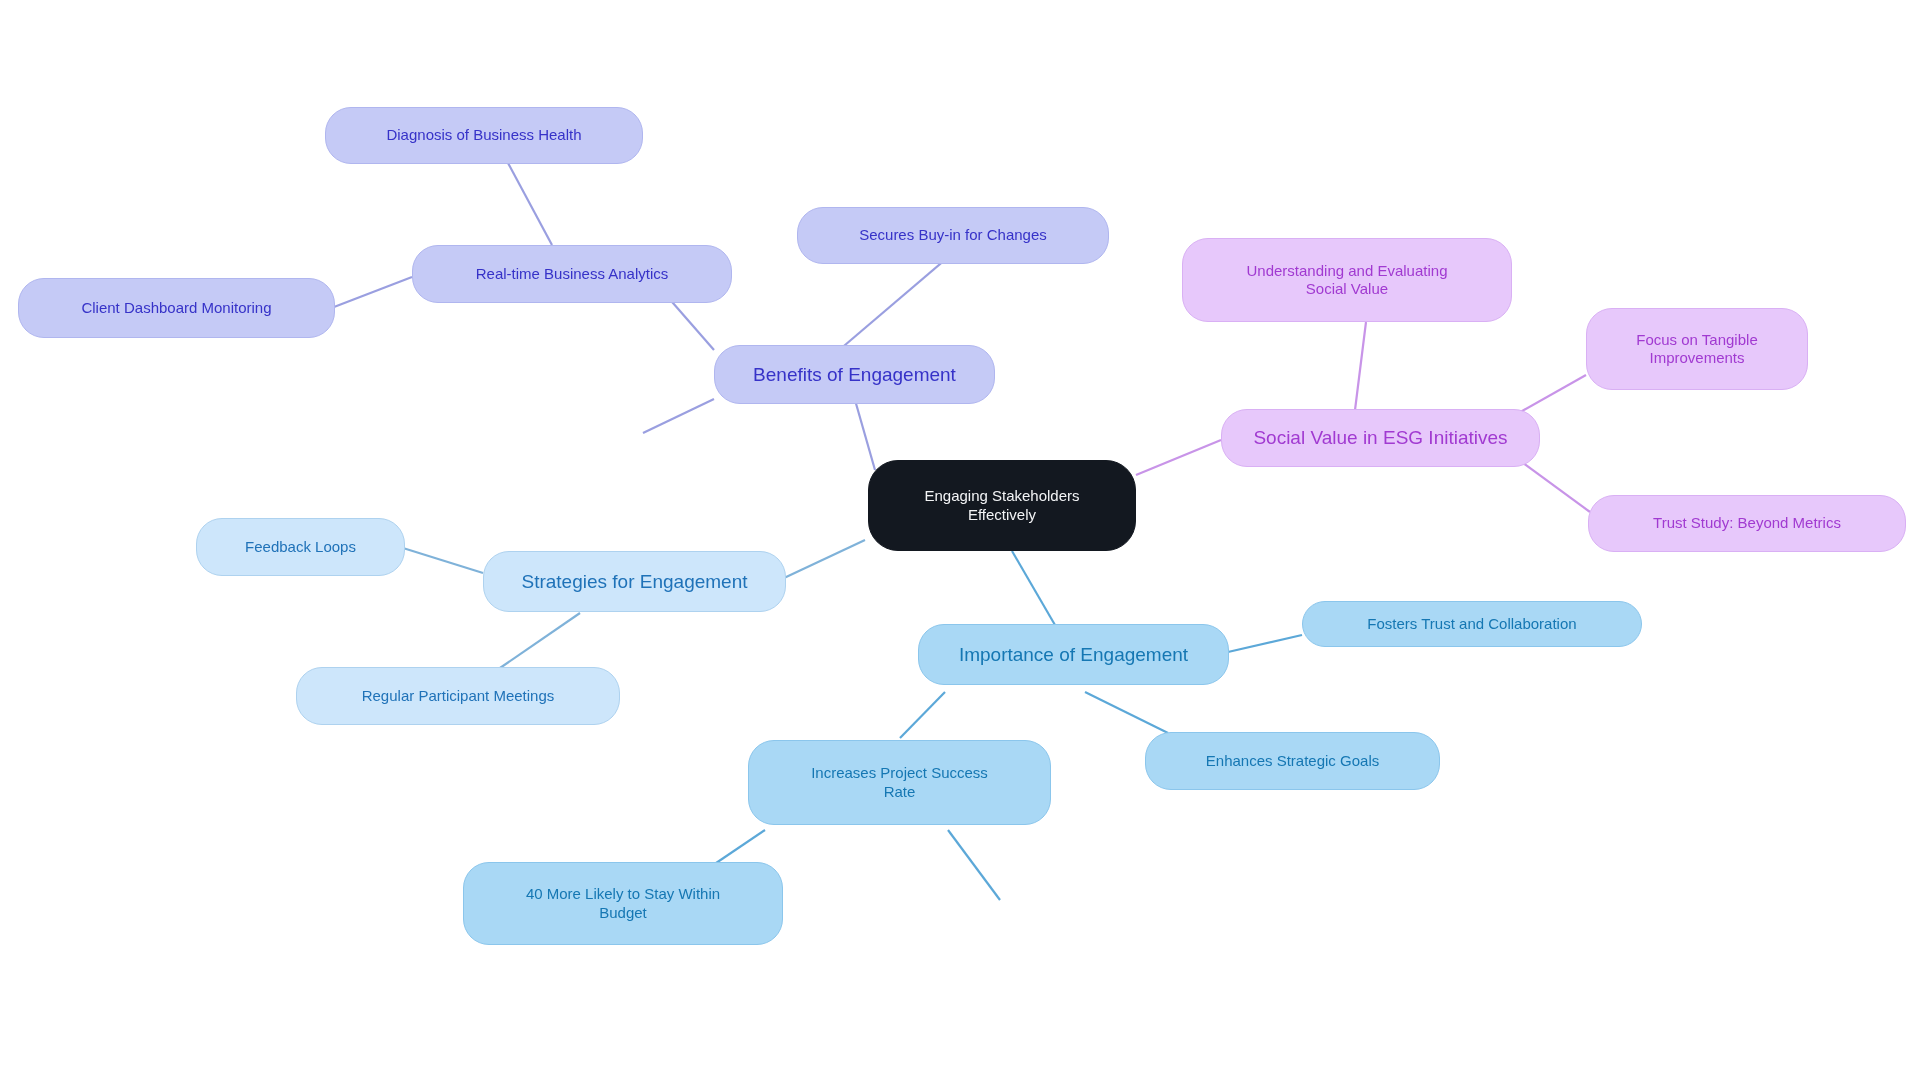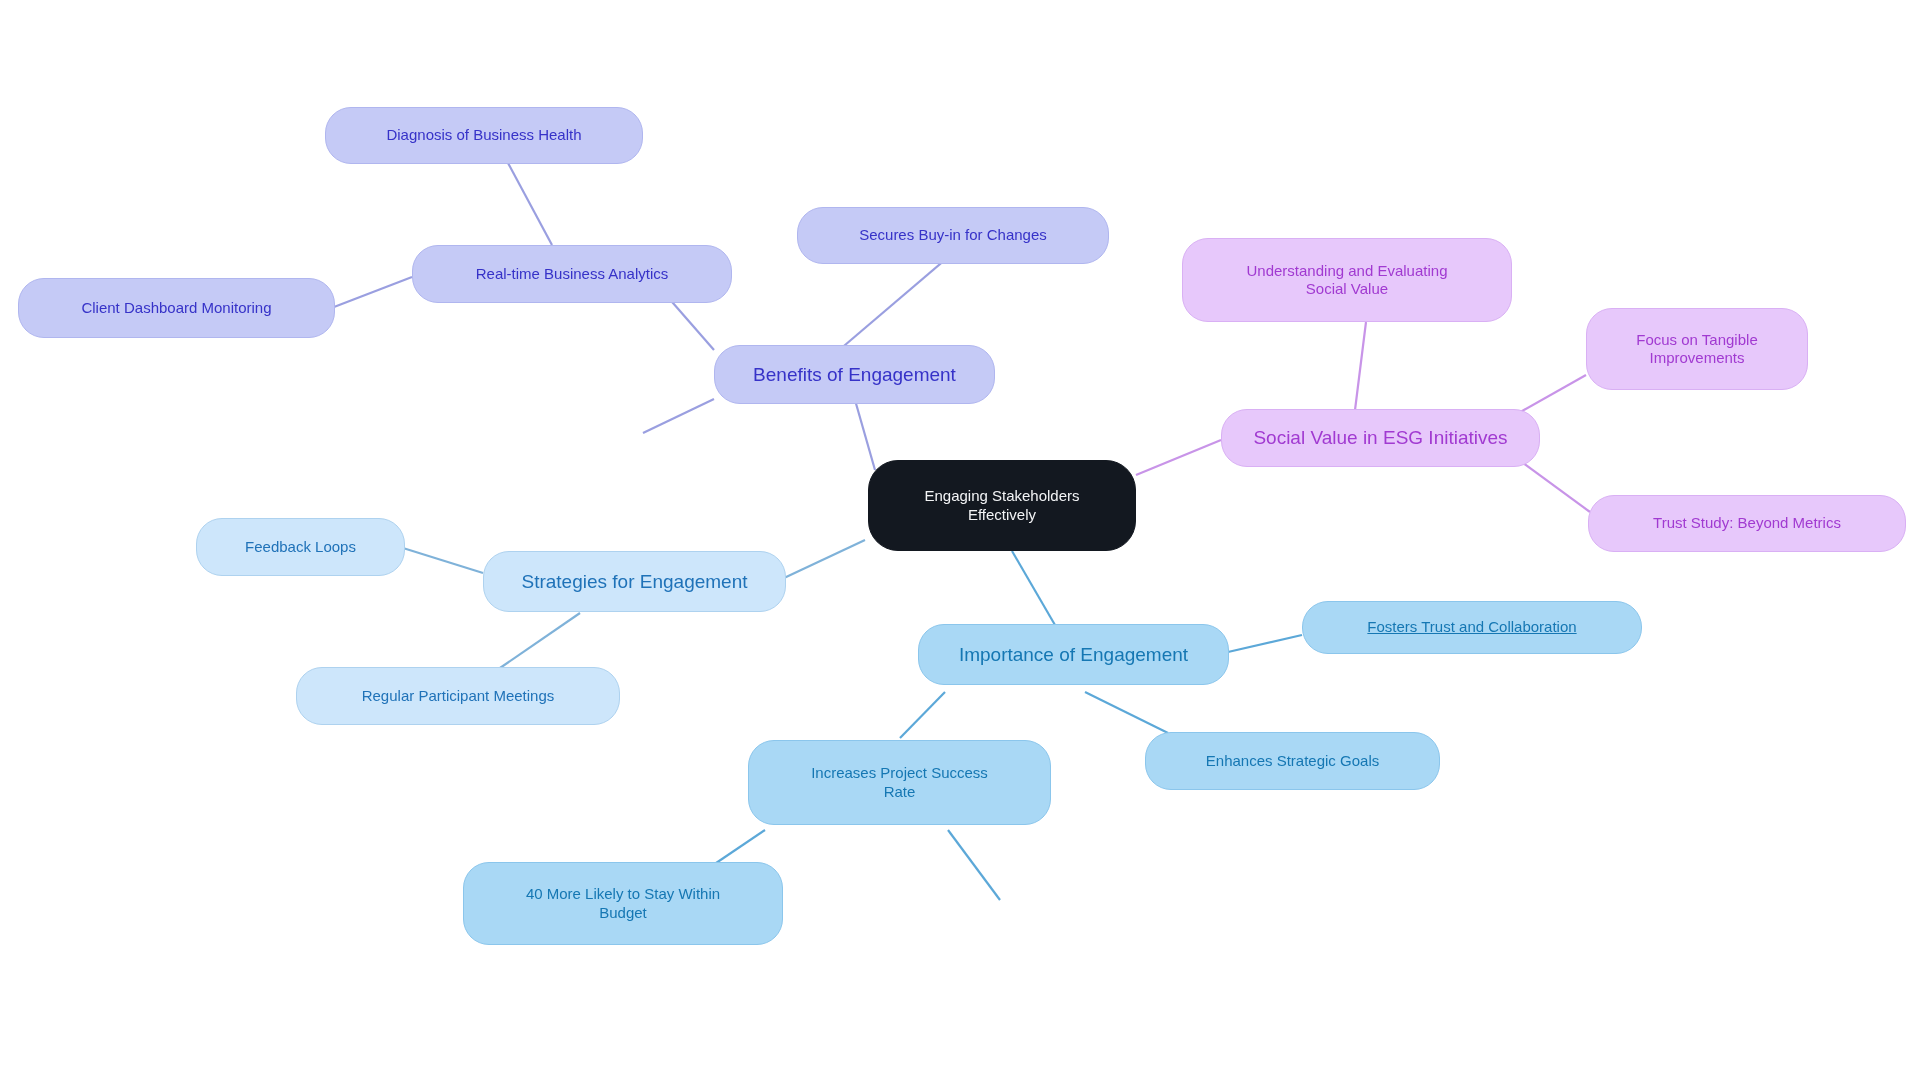--- a/index.html
+++ b/index.html
@@ -140,21 +140,21 @@
   <div class="node lvl2 c-magenta" style="left:1588px; top:495px; width:318px; height:57px;">Trust Study: Beyond Metrics</div>
 
   <div class="node lvl1 c-lightblue" style="left:483px; top:551px; width:303px; height:61px;">Strategies for Engagement</div>
 
   <div class="node lvl2 c-lightblue" style="left:196px; top:518px; width:209px; height:58px;">Feedback Loops</div>
 
   <div class="node lvl2 c-lightblue" style="left:296px; top:667px; width:324px; height:58px;">Regular Participant Meetings</div>
 
   <div class="node lvl1 c-skyblue" style="left:918px; top:624px; width:311px; height:61px;">Importance of Engagement</div>
 
-  <div class="node lvl2 c-skyblue" style="left:1302px; top:601px; width:340px; height:53px;text-decoration:underline;">Fosters Trust and Collaboration</div>
+  <div class="node lvl2 c-skyblue" style="left:1302px; top:601px; width:340px; height:46px;">Fosters Trust and Collaboration</div>
 
   <div class="node lvl2 c-skyblue" style="left:1145px; top:732px; width:295px; height:58px;">Enhances Strategic Goals</div>
 
   <div class="node lvl2 c-skyblue" style="left:748px; top:740px; width:303px; height:85px;">Increases Project Success
 Rate</div>
 
   <div class="node lvl2 c-skyblue" style="left:463px; top:862px; width:320px; height:83px;">40 More Likely to Stay Within
 Budget</div>
 
 

